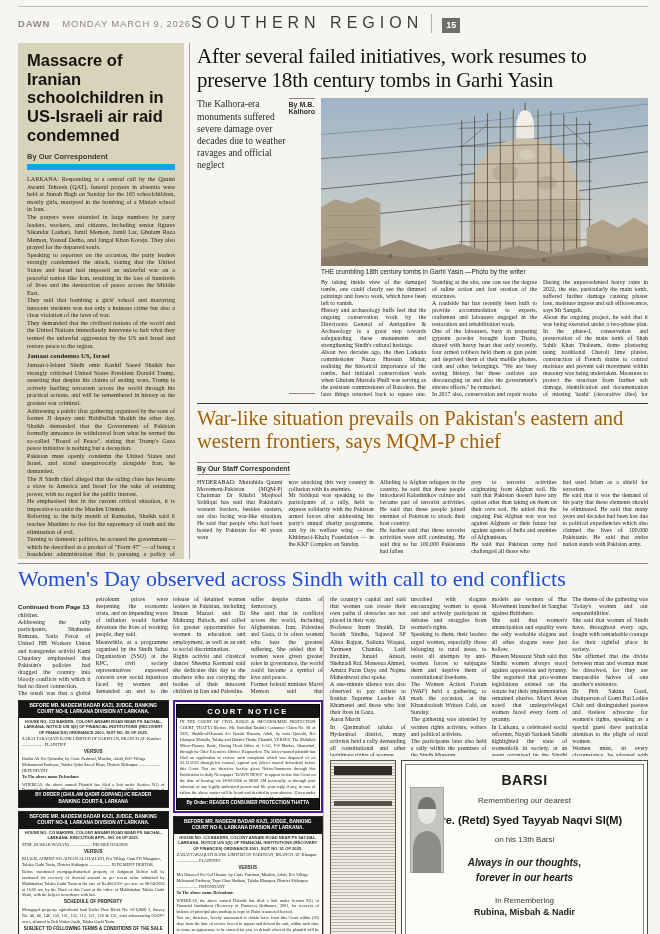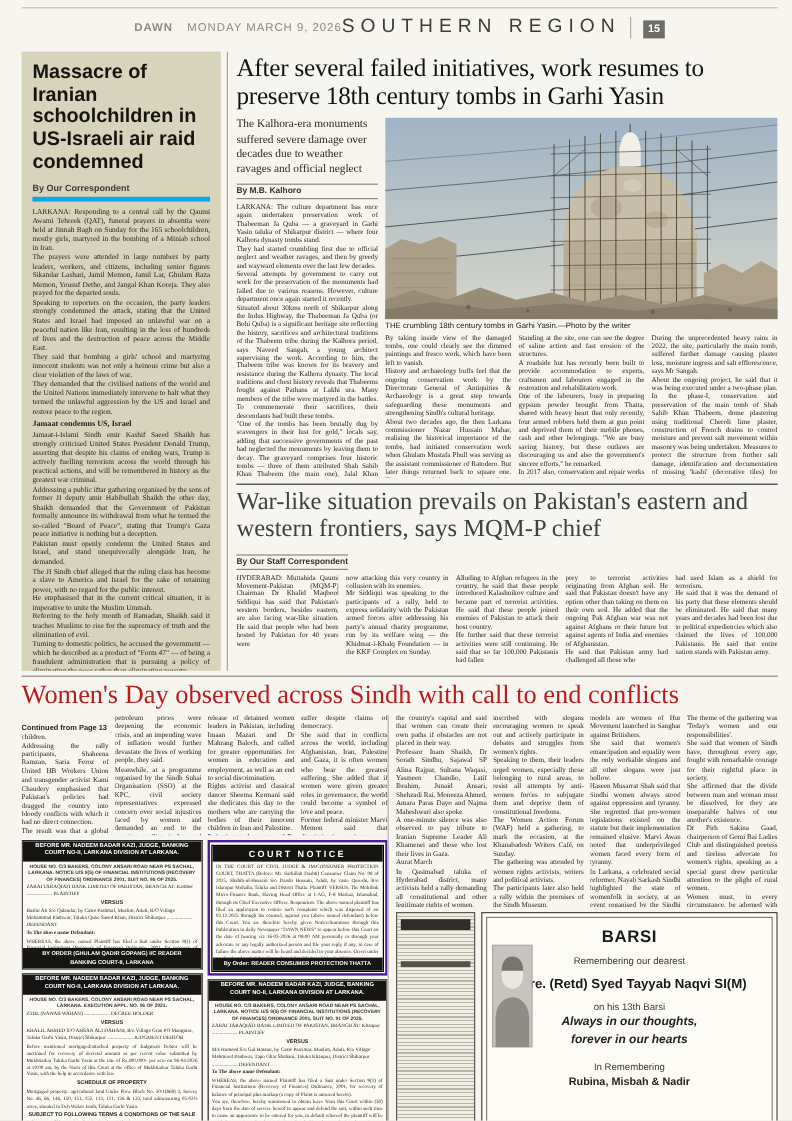--- a/index.html
+++ b/index.html
@@ -1,58 +1,58 @@
 <!DOCTYPE html>
 <html><head>
 <meta charset="utf-8">
 <style>
   html,body{margin:0;padding:0;background:#dddbd4;}
   .page{position:relative;width:660px;height:934px;background:#f7f5ef;box-sizing:border-box;
         padding:0 12px 6px 18px;overflow:hidden;font-family:"Liberation Serif",serif;color:#26241d;}
   .top-rule{border-top:1px solid #c2bfb4;margin-top:6px;}
   
-  .masthead{display:flex;justify-content:center;align-items:center;height:30px;margin-top:1px;}
+  .masthead{display:flex;justify-content:flex-start;align-items:center;height:30px;margin-top:1px;}
   .dateline{font:700 9.5px "Liberation Sans",sans-serif;letter-spacing:.8px;color:#8d8a80;}
   .dateline .dt-date{margin-left:12px;font-weight:400;}
   .mast-right{display:flex;align-items:center;}
   .section-title{font:400 16px "Liberation Sans",sans-serif;letter-spacing:5px;color:#3c3b36;}
   .pagenum-wrap{border-left:1px solid #b0ada3;margin-left:8px;padding-left:10px;}
   .page-num{display:inline-block;background:#6e6d68;color:#fff;font:700 9px/1 "Liberation Sans",sans-serif;padding:3px 4px;}
   
   .row1{display:flex;height:516px;margin-top:5px;}
   .massacre{width:166px;min-width:166px;background:#d8d3bb;box-sizing:border-box;
             padding:8px 9px 6px;margin-right:5px;overflow:hidden;}
   .massacre h2{font:700 16.5px/1.13 "Liberation Sans",sans-serif;color:#16140f;margin:0 0 8px;}
   .byline-sm{font:700 7.5px "Liberation Sans",sans-serif;color:#3c3a33;padding-bottom:3px;
-             border-bottom:4px solid #0ea5e9;margin-bottom:5px;}
+             border-bottom:6px solid #0ea5e9;margin-bottom:5px;}
   .m-body{font:400 6.2px/1.22 "Liberation Serif",serif;text-align:justify;white-space:pre-line;}
   .m-sub{font:700 6.8px "Liberation Serif",serif;margin:3px 0 2px;}
   .right-region{flex:1;border-left:1px solid #a9a59b;padding-left:7px;display:flex;flex-direction:column;min-width:0;}
   .tomb-headline{font:400 21px/1.13 "Liberation Serif",serif;letter-spacing:-.2px;color:#121210;margin:2px 0 6px;}
   .tomb-row{display:flex;height:300px;}
-  .tomb-intro{width:118px;min-width:118px;margin-right:6px;overflow:hidden;display:flex;flex-direction:column;}
+  .tomb-intro{width:118px;min-width:118px;margin-right:6px;overflow:hidden;display:flex;flex-direction:row;}
   .standfirst{font:400 9.5px/1.28 "Liberation Serif",serif;color:#2a2922;margin:0 0 6px;}
   .byline-rules{font:700 7px "Liberation Sans",sans-serif;color:#33312b;border-top:1px solid #8c887c;
                 border-bottom:1px solid #8c887c;padding:2px 0;margin-bottom:4px;}
   .body-text{font:400 5.9px/1.18 "Liberation Serif",serif;text-align:justify;white-space:pre-line;overflow:hidden;}
   .intro-body{flex:1;}
   .tomb-right{flex:1;display:flex;flex-direction:column;min-width:0;}
   .photo{height:168px;position:relative;}
   .photo svg{display:block;width:100%;height:100%;}
   .caption{font:400 6.5px "Liberation Sans",sans-serif;color:#23221d;margin:2px 0 4px;}
   .cols3{display:flex;gap:6px;flex:1;overflow:hidden;}
   .cols3>div{flex:1;}
   .war{border-top:1.5px solid #3a3936;margin-top:5px;padding-top:3px;}
-  .war-headline{font:400 20.5px/1.1 "Liberation Serif",serif;color:#404040;margin:0 0 4px;}
+  .war-headline{font:400 20.5px/1.1 "Liberation Serif",serif;color:#a16207;margin:0 0 4px;}
   .war .byline-rules{display:inline-block;min-width:88px;margin-bottom:4px;}
   .cols5{display:flex;gap:6px;height:86px;overflow:hidden;}
   .cols5>div{flex:1;}
   
   .womens{border-top:1px solid #8f8b80;margin-top:4px;padding-top:3px;display:flex;flex-direction:column;flex:1;}
-  .wd-headline{font:400 22px/1.05 "Liberation Serif",serif;color:#b91c1c;margin:0 0 6px;white-space:nowrap;}
+  .wd-headline{font:400 22px/1.05 "Liberation Serif",serif;color:#1d4ed8;margin:0 0 6px;white-space:nowrap;}
   .wd-row{display:flex;flex:1;min-height:0;}
   .wd-left{width:305px;min-width:305px;display:flex;flex-direction:column;}
   .wd-right{flex:1;border-left:1px solid #b6b2a6;padding-left:6px;display:flex;flex-direction:column;min-width:0;}
   .wd-cols{display:flex;gap:5px;overflow:hidden;}
   .wd-left .wd-cols{height:100px;}
   .wd-right .wd-cols{height:160px;}
   .wd-col{flex:1;font:400 5.9px/1.2 "Liberation Serif",serif;text-align:justify;white-space:pre-line;overflow:hidden;}
   .contd{display:block;font:700 6.2px "Liberation Sans",sans-serif;margin-bottom:2px;}
   
   .notices-row{display:flex;gap:4px;margin-top:4px;flex:1;overflow:hidden;}
@@ -78,21 +78,21 @@
          background:repeating-linear-gradient(#efede4 0px,#efede4 2px,#b9b5a7 2px,#b9b5a7 3px);}
   .strip::before{content:"";position:absolute;top:5px;left:3px;right:3px;height:9px;background:#2e2d29;}
   .strip::after{content:"";position:absolute;top:40px;left:3px;right:3px;height:5px;background:#55534b;}
   .barsi{flex:1;border:1.5px solid #4c4b46;background:#fcfbf6;padding:3px;box-sizing:border-box;}
   .barsi-inner{border:1px solid #83817a;height:100%;box-sizing:border-box;position:relative;
                text-align:center;font-family:"Liberation Sans",sans-serif;padding-top:8px;}
   .barsi-photo{position:absolute;left:4px;top:22px;width:34px;height:86px;}
   .b-title{font:700 14px/1 "Liberation Sans",sans-serif;color:#1c1b18;letter-spacing:.5px;}
   .b-sub{font:400 8px "Liberation Sans",sans-serif;color:#3a3933;margin-top:9px;}
   .b-name{font:700 11px "Liberation Sans",sans-serif;color:#191814;margin-top:9px;}
-  .b-quote{font:700 italic 10px/1.5 "Liberation Sans",sans-serif;color:#22211c;white-space:pre-line;font-style:italic;}
+  .b-quote{font:700 italic 10px/1.5 "Liberation Sans",sans-serif;color:#22211c;margin-top:11px;white-space:pre-line;font-style:italic;}
   .b-rem{margin-top:11px;}
   .b-names{font:700 9px "Liberation Sans",sans-serif;margin-top:2px;}
 </style>
 </head>
 <body>
 
 <div class="page">
   <div class="top-rule"></div>
 
   <div class="masthead">

